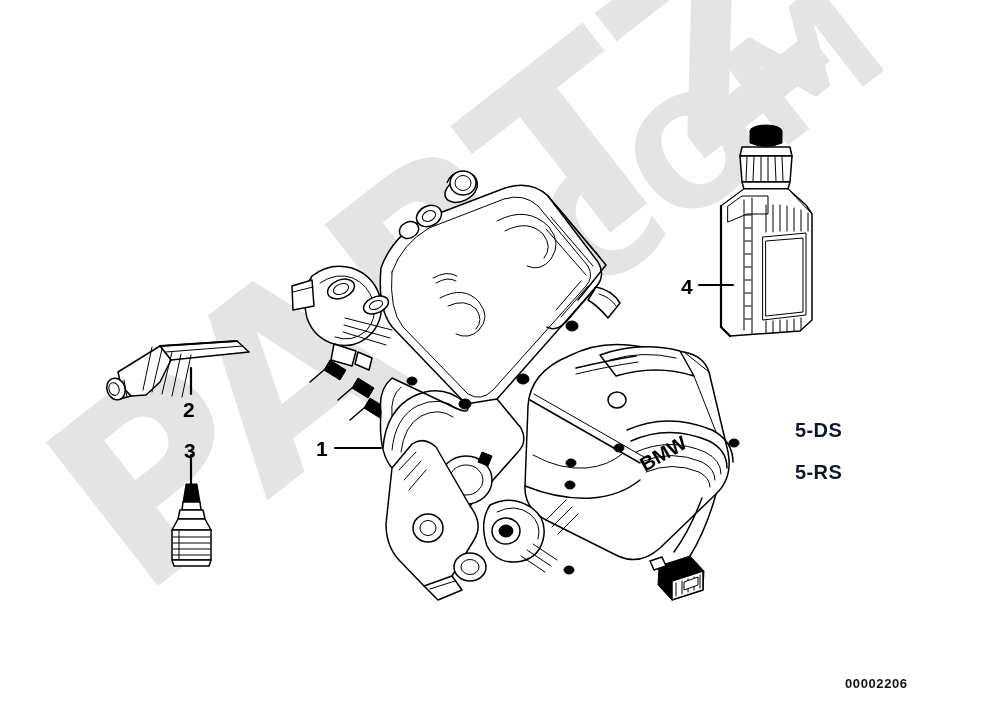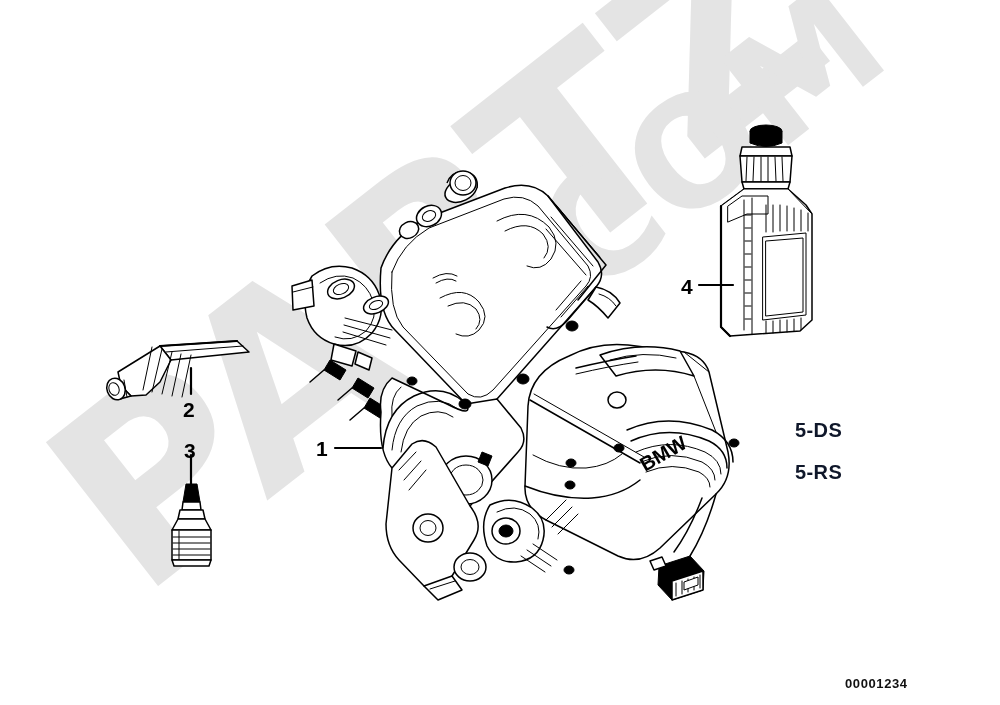--- a/index.html
+++ b/index.html
@@ -406,16 +406,16 @@
     </svg>
 
     <span class="callout" style="left:316px; top:438px;">1</span>
     <span class="callout" style="left:183px; top:399px;">2</span>
     <span class="callout" style="left:184px; top:440px;">3</span>
     <span class="callout" style="left:681px; top:276px;">4</span>
 
     <span class="variant-code" style="left:795px; top:419px;">5-DS</span>
     <span class="variant-code" style="left:795px; top:461px;">5-RS</span>
 
-    <span id="part-number">00001234</span>
+    <span id="part-number">00002206</span>
   </div>
 
 </div>
 
 </body></html>

